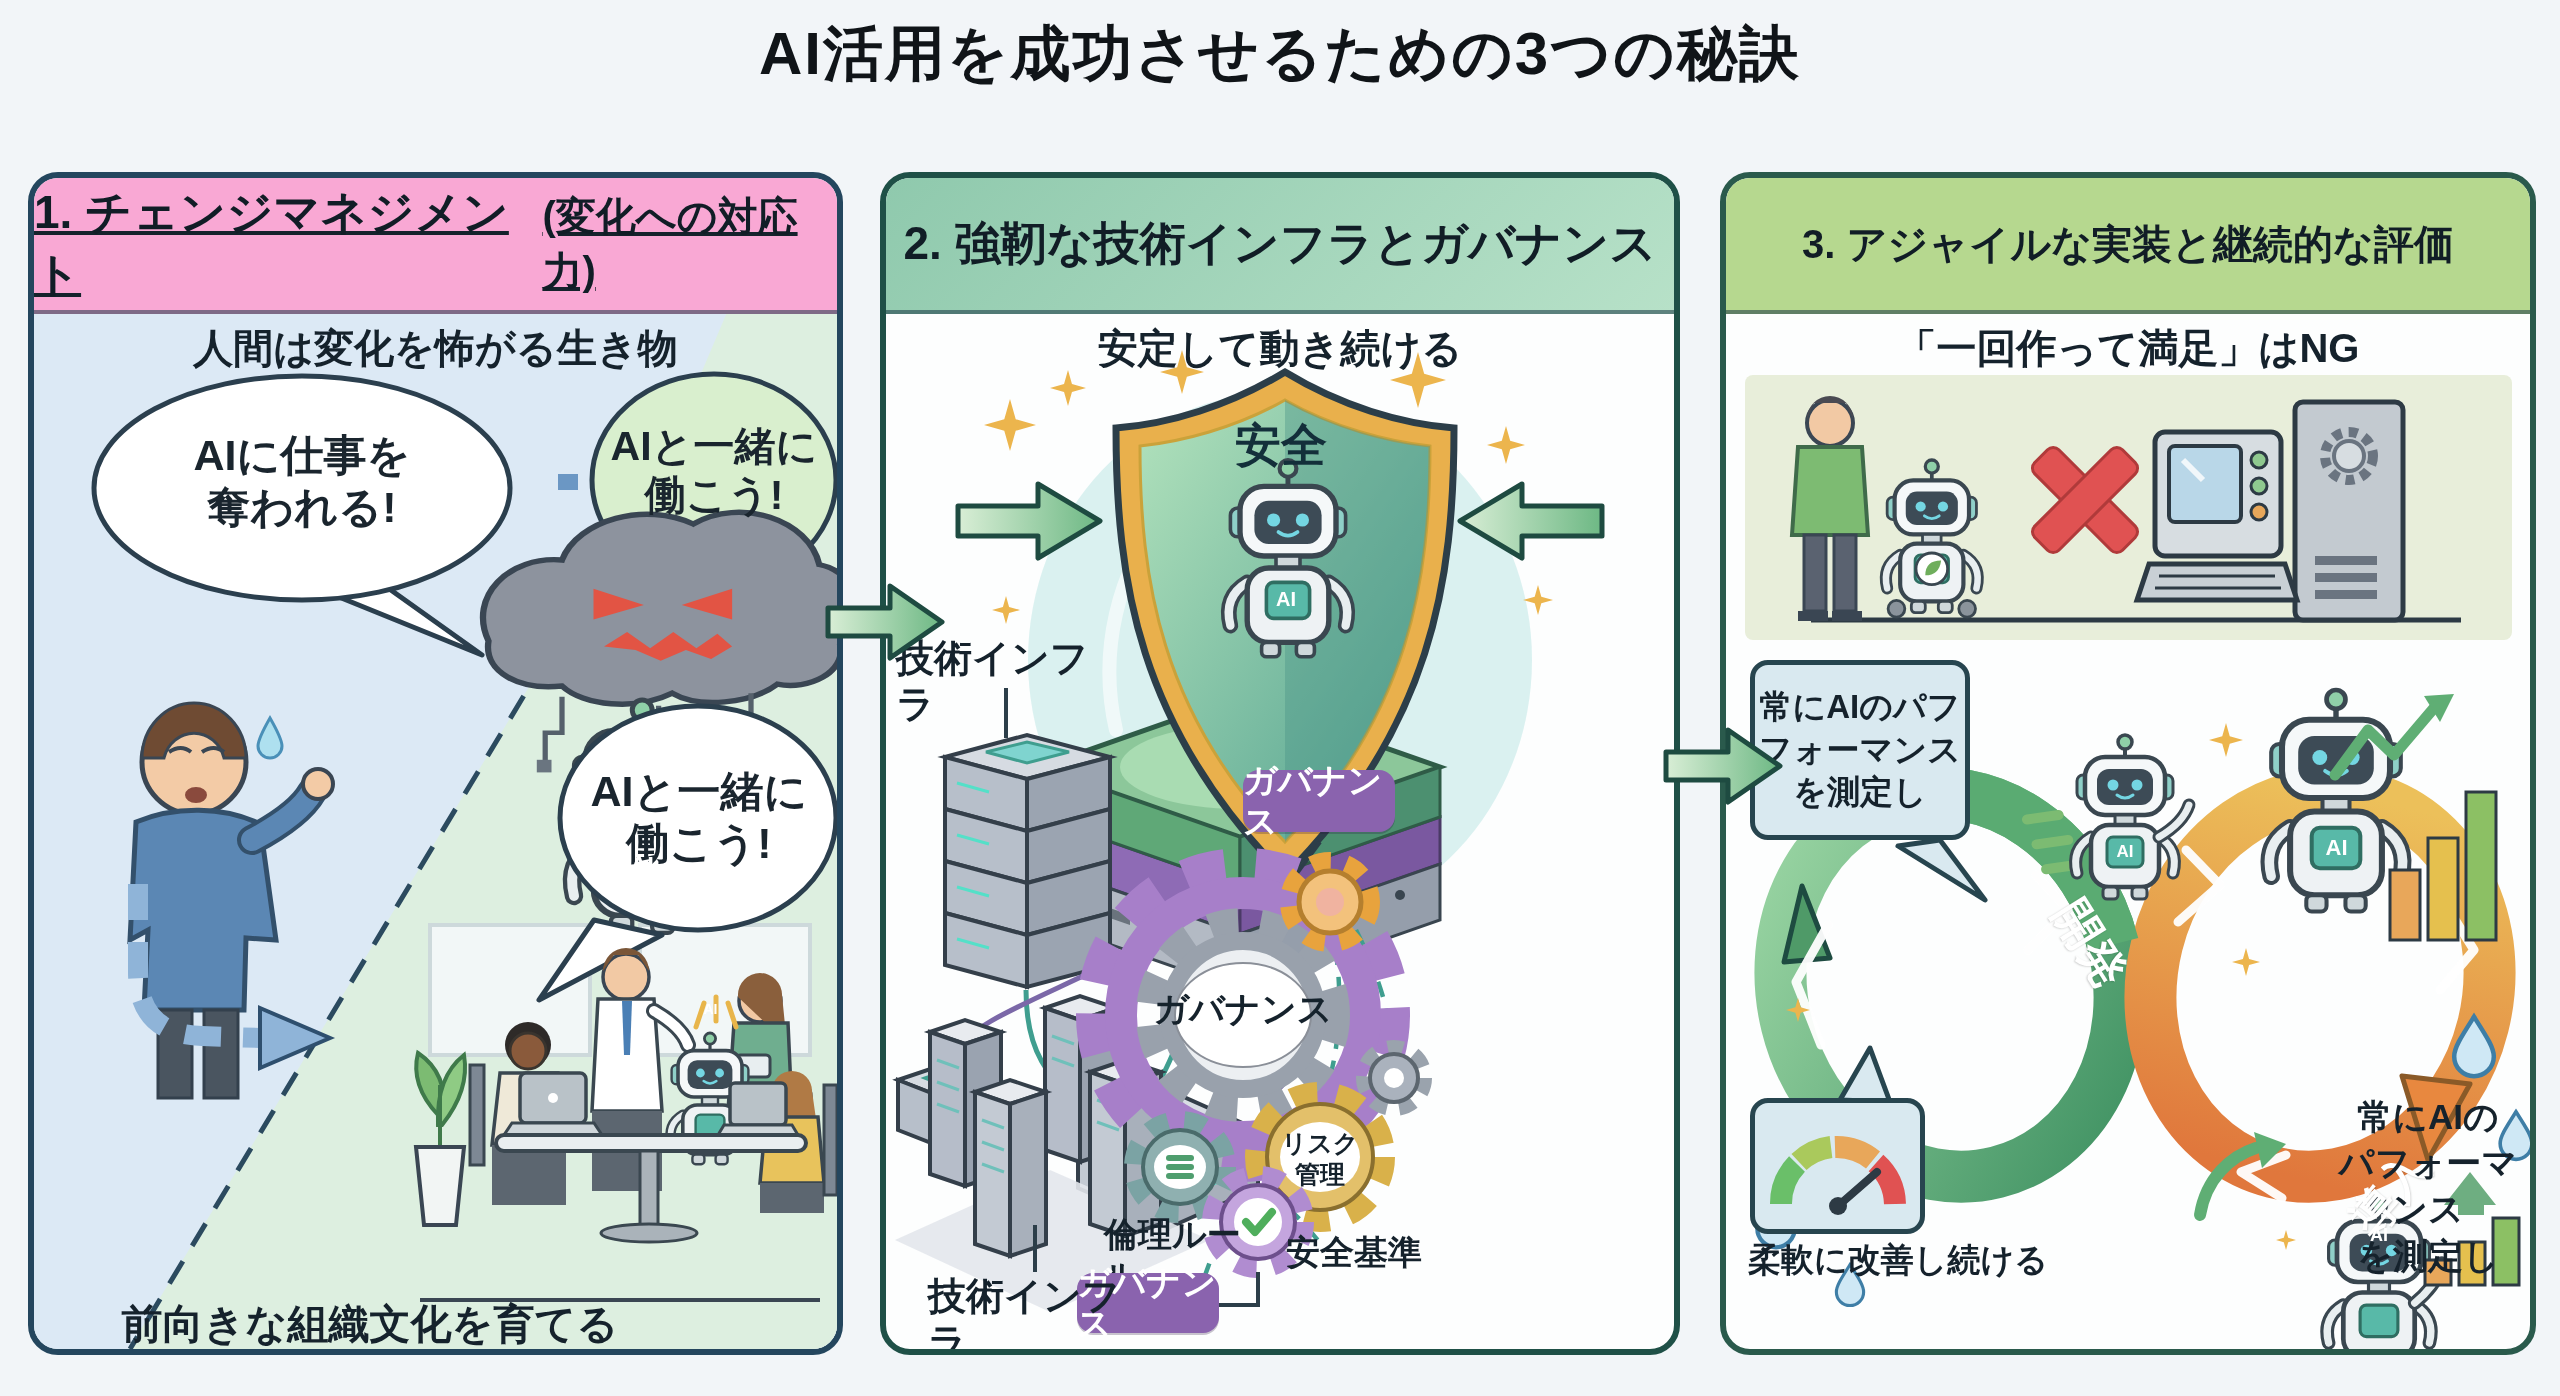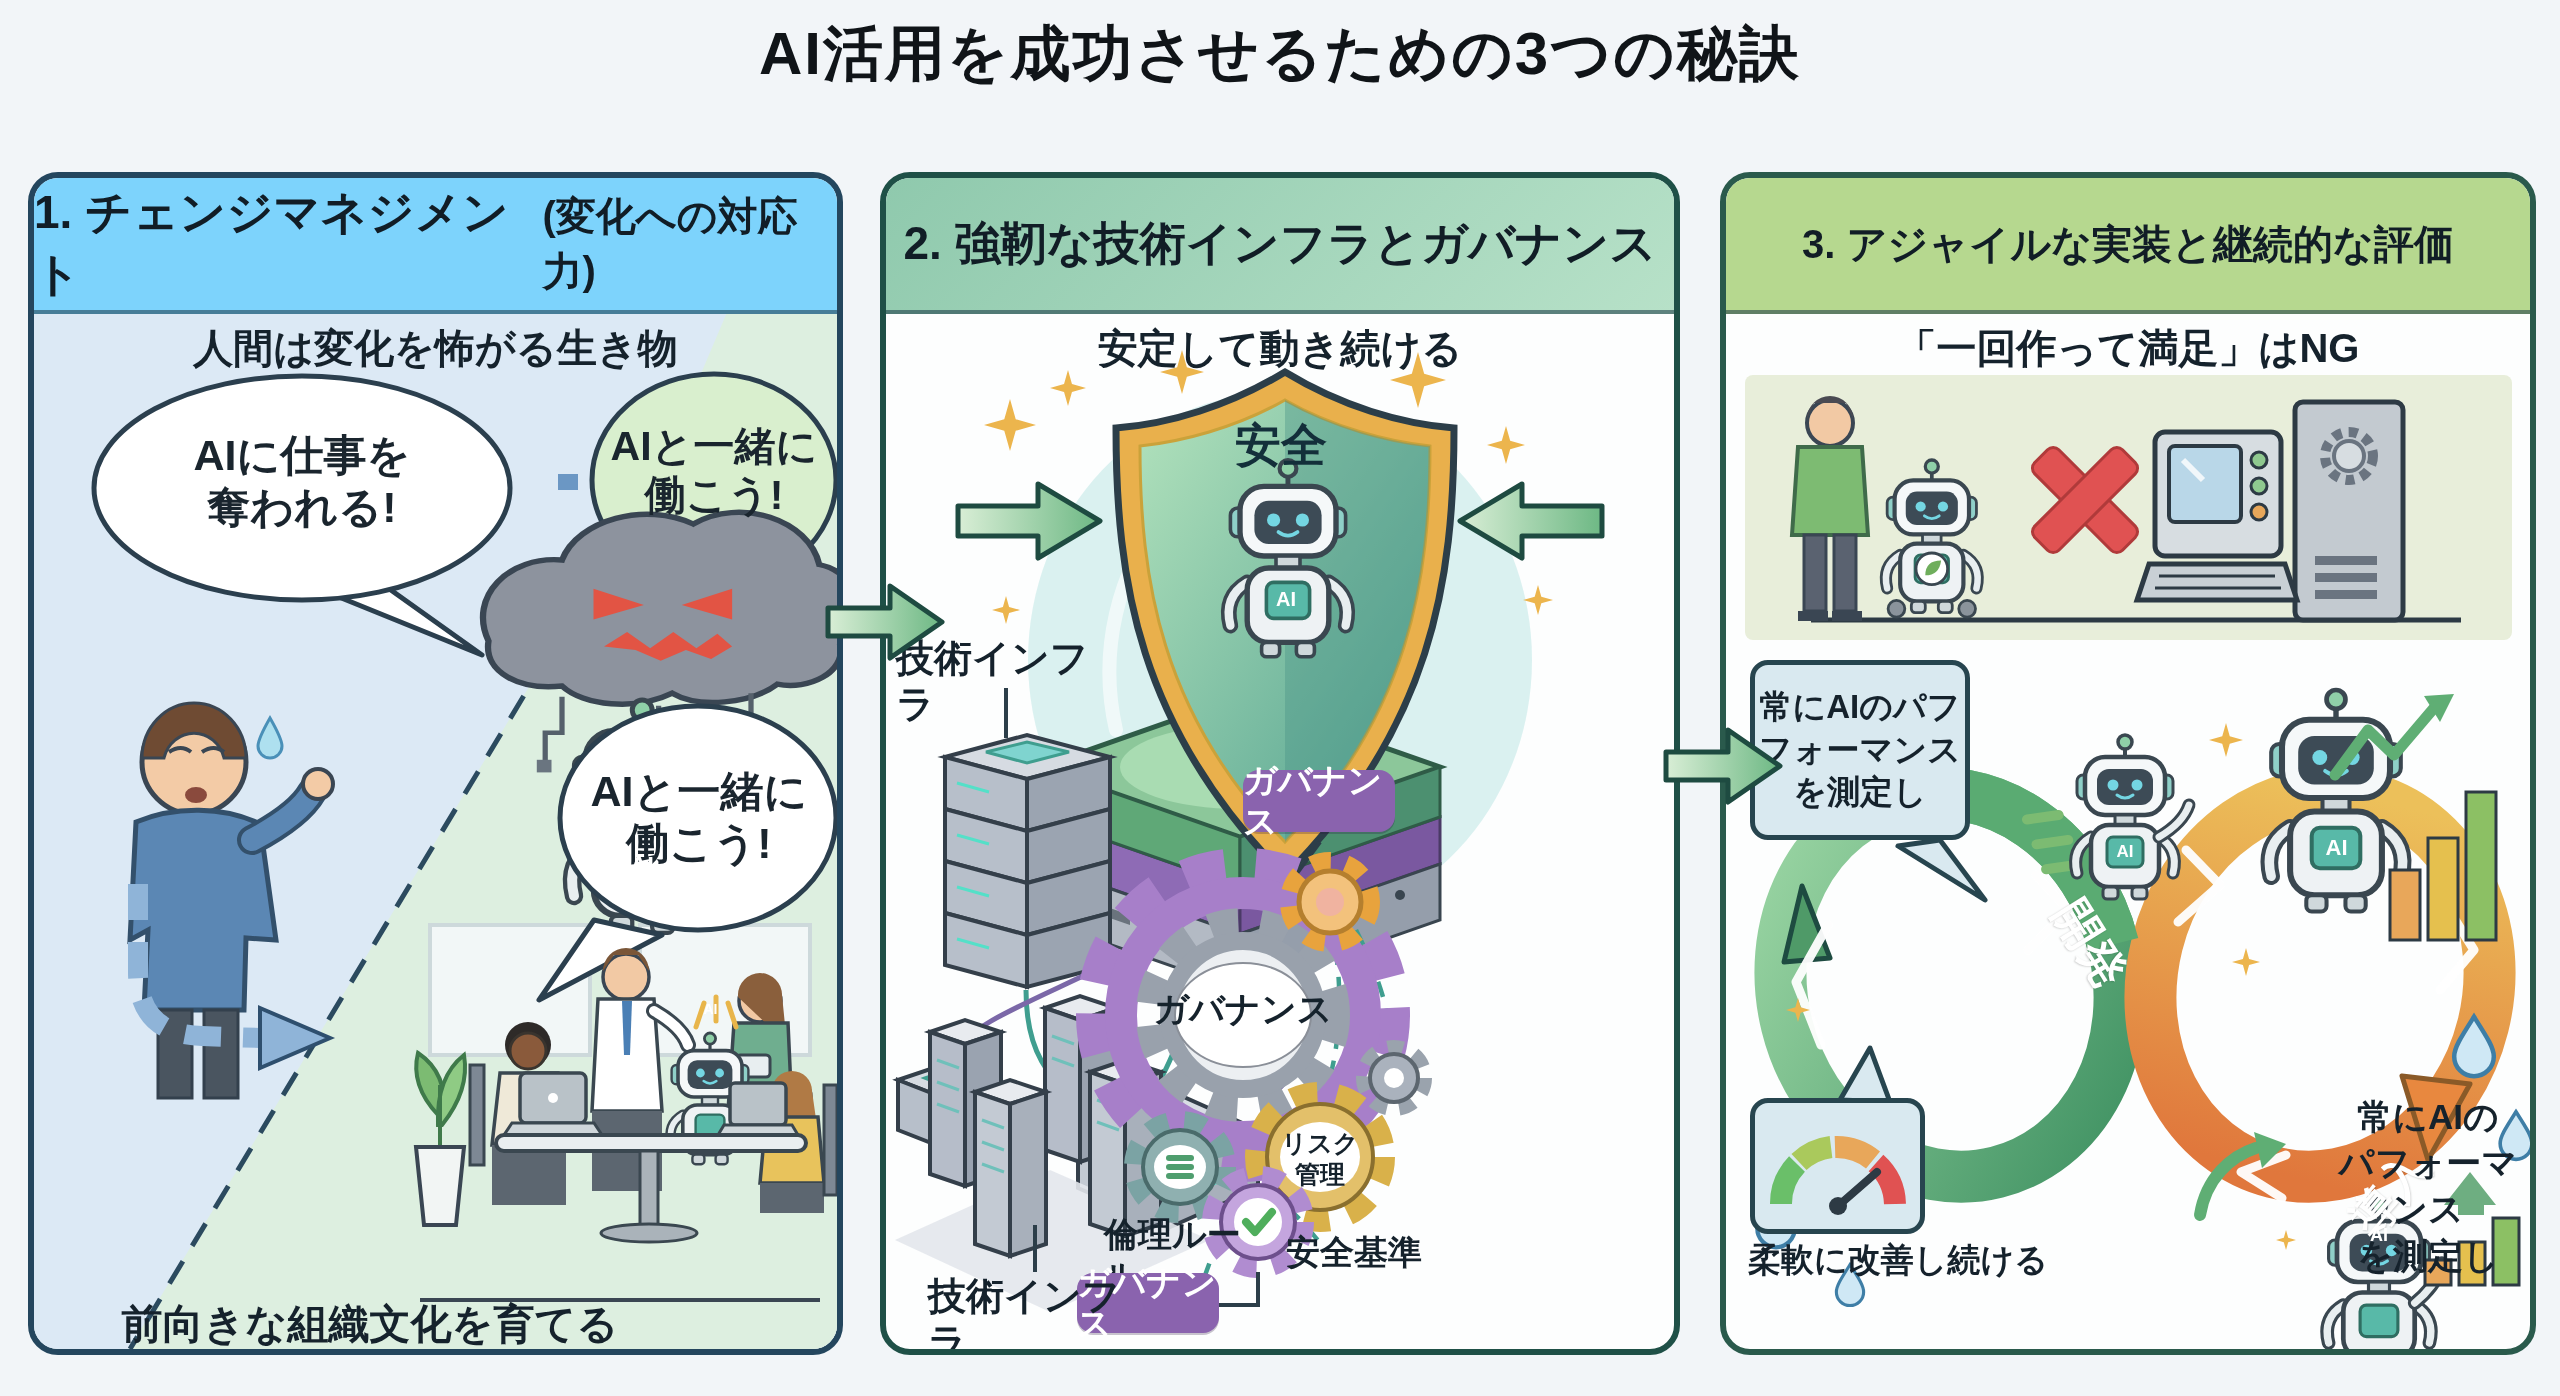--- a/index.html
+++ b/index.html
@@ -8,21 +8,21 @@
   .title{position:absolute;top:14px;left:0;width:100%;text-align:center;
          font-size:60px;font-weight:800;letter-spacing:2px;color:#101418;}
   .panel{position:absolute;top:172px;height:1183px;border:6px solid #1d3c52;border-radius:30px;
          background:#fdfefe;box-sizing:border-box;overflow:hidden;}
   #panel1{left:28px;width:815px;border-color:#24465e;}
   #panel2{left:880px;width:800px;border-color:#1f5047;}
   #panel3{left:1720px;width:816px;border-color:#2a5a4c;}
   .panel-header{position:absolute;top:0;left:0;right:0;height:132px;display:flex;align-items:center;
                 justify-content:center;gap:10px;border-bottom:4px solid rgba(25,55,70,.55);
                 border-radius:22px 22px 0 0;z-index:2;}
-  #panel1 .panel-header{background:#7dd3fc;}
+  #panel1 .panel-header{background:#f9a8d4;text-decoration:underline;}
   #panel2 .panel-header{background:linear-gradient(135deg,#8fc9ad,#b7e1c8);}
   #panel3 .panel-header{background:#b6d88f;}
   .panel-heading{font-size:46px;font-weight:800;color:#111d26;}
   .panel-heading-note{font-size:40px;font-weight:800;color:#111d26;}
   .panel-svg{position:absolute;left:0;top:132px;width:100%;height:1039px;z-index:1;}
   .ov{position:absolute;z-index:3;font-weight:800;line-height:1.2;}
   .center{text-align:center;}
   .subtitle{font-size:40px;color:#15222c;}
   .bubble-text{font-size:43px;color:#1a252e;}
   .badge{background:#8a63ae;color:#fff;border-radius:16px;display:flex;align-items:center;

